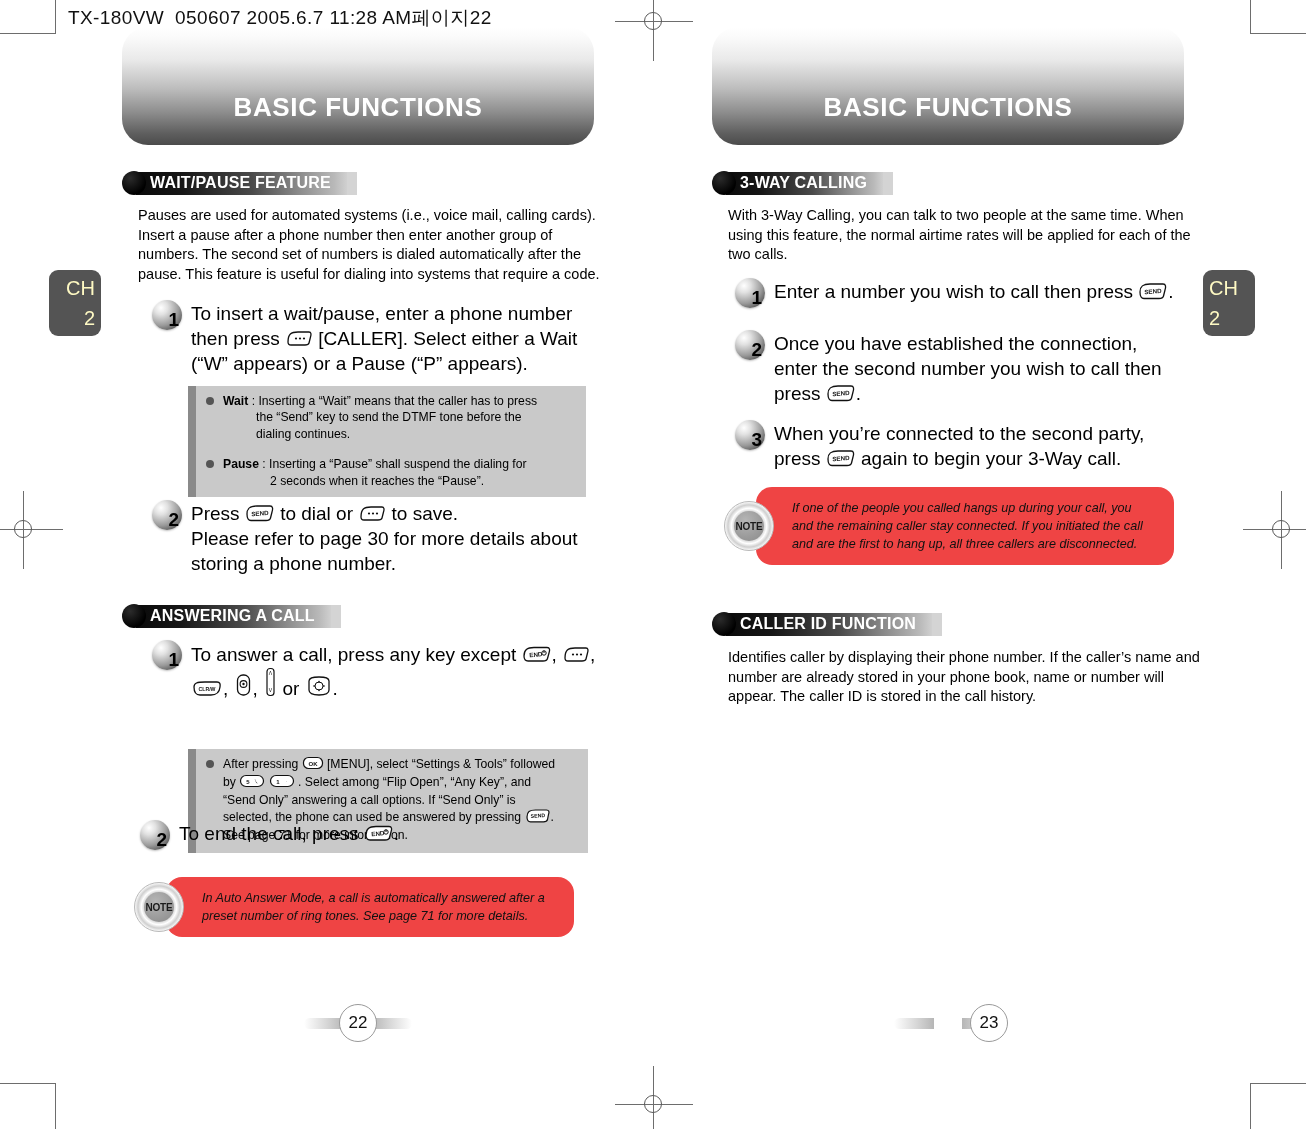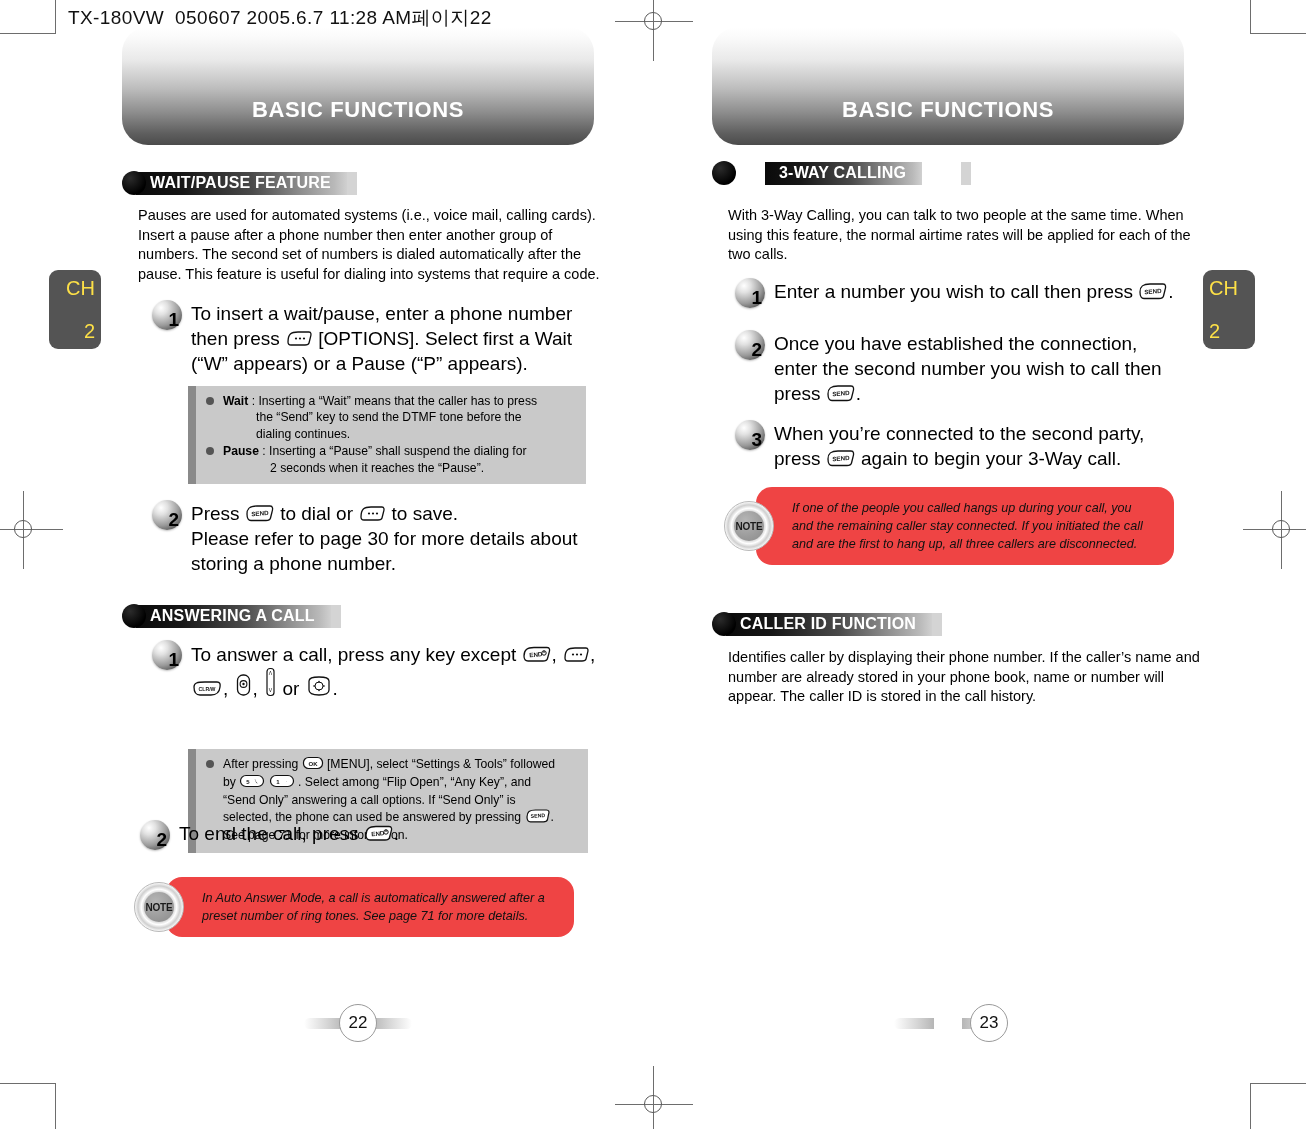--- a/index.html
+++ b/index.html
@@ -30,28 +30,28 @@
 
   
   .banner{
     position:absolute;
     height:118px;width:472px;
     border-radius:26px;
     background:linear-gradient(to bottom,#ffffff 0%,#fbfbfb 8%,#e9e9e9 28%,#bdbdbd 52%,#8e8e8e 72%,#5f5f5f 90%,#4b4b4b 100%);
     display:flex;align-items:flex-end;justify-content:center;
   }
   .banner span{
-    color:#fff;font-size:22px;font-weight:bold;letter-spacing:.6px;
+    color:#fff;font-size:26px;font-weight:bold;letter-spacing:.6px;
     padding-bottom:22px;
   }
 
   
   .chtab{
-    position:absolute;width:52px;height:79px;border-radius:9px;
-    background:#545454;color:#fde047;
+    position:absolute;width:52px;height:66px;border-radius:9px;
+    background:#545454;color:#fef9c3;
     font-size:20px;line-height:20px;font-weight:normal;
     padding:8px 6px;box-sizing:border-box;
     display:flex;flex-direction:column;justify-content:space-between;
   }
   .chtab .lbl{letter-spacing:0;}
   .chtab.right{align-items:flex-start;text-align:left;}
   .chtab.left{align-items:flex-end;text-align:right;}
 
   
   .sect{position:absolute;display:flex;align-items:center;height:24px;}
@@ -222,37 +222,37 @@
       <span>To insert a wait/pause, enter a phone number</span><br>
       <span>then press</span>
       <span class="key keyinline">
         <svg width="28" height="17" viewBox="0 0 28 17">
             <path d="M3 12 C3 4 6 2 13 2 L24 2 C26 2 26.5 4 25.5 7 L24 13 C23.5 15 22 15 20 15 L6 15 C4 15 3 14 3 12 Z" fill="#fff" stroke="#111" stroke-width="1.3"></path>
             <circle cx="11" cy="8.5" r="1.1" fill="#111"></circle>
             <circle cx="15" cy="8.5" r="1.1" fill="#111"></circle>
             <circle cx="19" cy="8.5" r="1.1" fill="#111"></circle>
           </svg>
       </span>
-      <span>[OPTIONS]. Select first a Wait</span><br>
+      <span>[CALLER]. Select either a Wait</span><br>
       <span>(“W” appears) or a Pause (“P” appears).</span>
     </div>
   </div>
 
   <div class="infobox" style="left:188px;top:386px;width:398px;">
     <div class="spine"></div>
     <div class="body">
       <div class="row">
         <div class="bullet"></div>
         <div class="rowtxt">
           <b>Wait</b><span> : Inserting a “Wait” means that the caller has to press</span>
           <span class="ind">the “Send” key to send the DTMF tone before the</span>
           <span class="ind">dialing continues.</span>
         </div>
       </div>
-      <div class="row" style="margin-top:1px;">
+      <div class="row" style="margin-top:14px;">
         <div class="bullet"></div>
         <div class="rowtxt">
           <b>Pause</b><span> : Inserting a “Pause” shall suspend the dialing for</span>
           <span class="ind2">2 seconds when it reaches the “Pause”.</span>
         </div>
       </div>
     </div>
   </div>
 
   <div class="step" style="left:152px;top:500px;width:450px;">
@@ -427,21 +427,21 @@
 
   <div class="banner" style="left:712px;top:27px;">
     <span>BASIC FUNCTIONS</span>
   </div>
 
   <div class="chtab right" style="left:1203px;top:270px;">
     <div class="lbl">CH</div>
     <div class="lbl">2</div>
   </div>
 
-  <div class="sect" style="left:712px;top:161px;gap:39px;">
+  <div class="sect" style="left:712px;top:171px;">
     <div class="dot"></div>
     <div class="bar">
         <span>3-WAY CALLING</span>
       </div>
     <div class="tail"></div>
   </div>
 
   <div class="para" style="left:728px;top:206px;width:478px;">With 3-Way Calling, you can talk to two people at the same time. When using this feature, the normal airtime rates will be applied for each of the two calls.</div>
 
   <div class="step" style="left:735px;top:278px;width:470px;">

